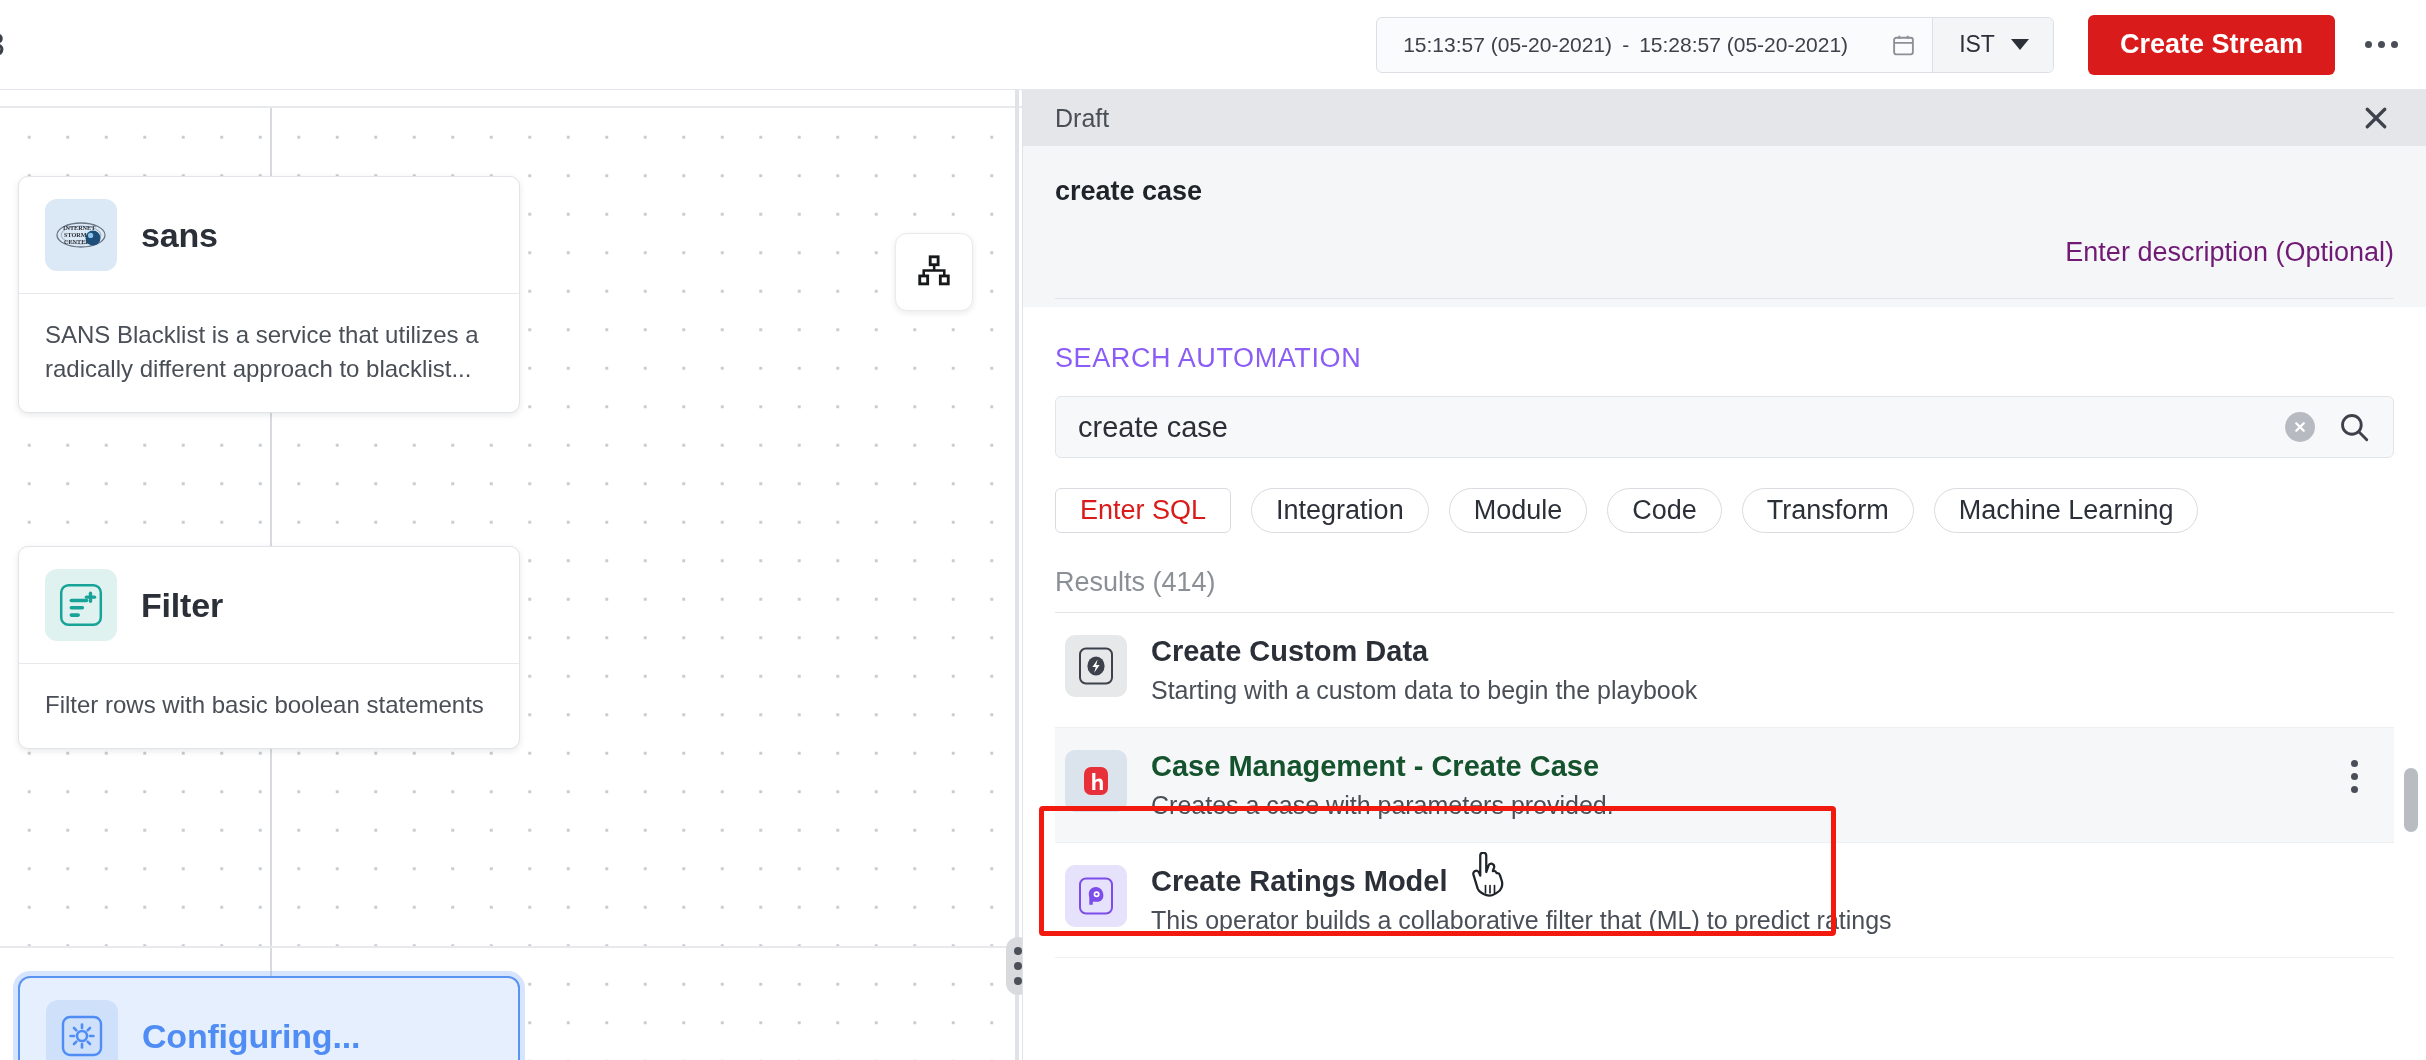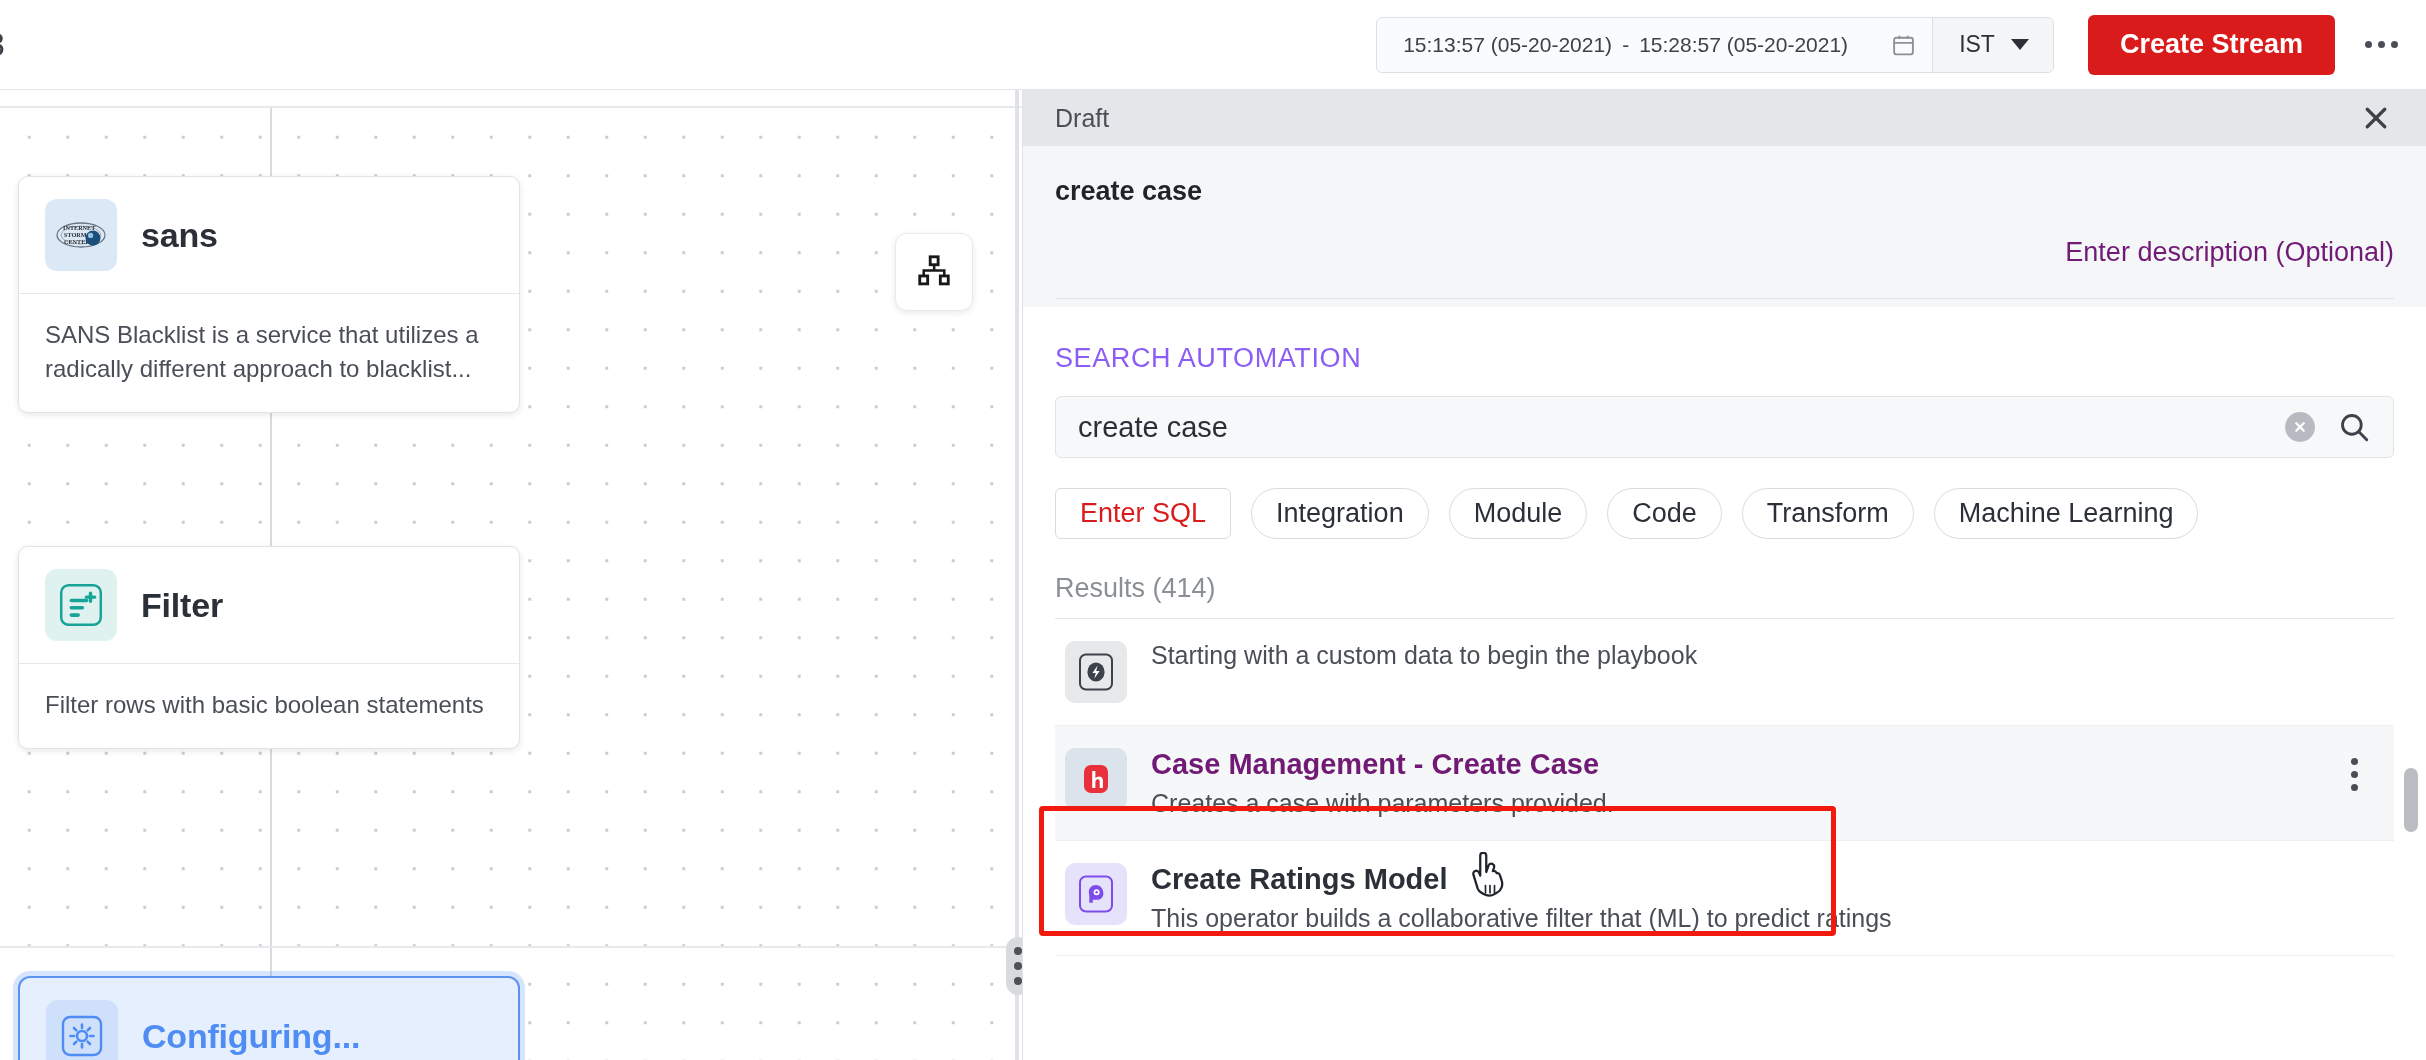--- a/index.html
+++ b/index.html
@@ -181,21 +181,21 @@
   }
   .clear-circle {
     width: 30px; height: 30px; border-radius: 50%; background: #b7bbc1;
     display: flex; align-items: center; justify-content: center; cursor: pointer;
     flex: 0 0 auto;
   }
   .search-mag { width: 34px; height: 34px; margin-left: 12px; cursor: pointer; flex:0 0 auto; }
 
   .chips { display: flex; gap: 20px; margin-top: 30px; }
   .chip {
-    height: 51px; padding: 0 24px; border: 1px solid #d8dbdf; border-radius: 26px;
+    height: 45px; padding: 0 24px; border: 1px solid #d8dbdf; border-radius: 26px;
     background: #fff; display: flex; align-items: center; justify-content: center;
     font-size: 27px; color: #2b3038; cursor: pointer; white-space: nowrap;
   }
   .chip.active { color: #da1b1b; border-radius: 6px; border-color: #d8dbdf; }
 
   .results-label {
     margin-top: 34px; font-size: 27px; color: #8b9097;
     padding-bottom: 14px; border-bottom: 1px solid #e2e5e8;
   }
 
@@ -208,21 +208,21 @@
   .result-row.selected { background: #f6f7f8; }
   .result-icon {
     width: 62px; height: 62px; border-radius: 10px; flex: 0 0 auto;
     display: flex; align-items: center; justify-content: center;
   }
   .ri-gray { background: #e6e8ea; }
   .ri-blue { background: #dbe4ec; }
   .ri-purple { background: #e7e2fb; }
   .result-text { flex: 1; }
   .result-title { font-size: 29px; font-weight: bold; color: #2b3038; margin-bottom: 8px; }
-  .result-title.red { color: #701a75; }
+  .result-title.red { color: #14532d; }
   .result-desc { font-size: 25px; color: #4a4f57; }
   .kebab {
     width: 40px; display: flex; flex-direction: column; align-items: center;
     justify-content: center; gap: 6px; padding-top: 10px; cursor: pointer; flex:0 0 auto;
   }
   .kebab i { width: 7px; height: 7px; border-radius: 50%; background: #4a4f57; display:block; }
 
   .highlight-box {
     position: absolute; left: 1039px; top: 806px; width: 797px; height: 130px;
     border: 5px solid #f21a0f; border-radius: 4px; pointer-events: none; z-index: 5;
@@ -408,20 +408,21 @@
 
         <div class="result-row">
           <div class="result-icon ri-gray">
             <svg width="40" height="40" viewBox="0 0 40 40">
               <rect x="4" y="2.5" width="32" height="35" rx="6" fill="none" stroke="#3c414a" stroke-width="2"></rect>
               <ellipse cx="20" cy="20" rx="8.6" ry="9.6" fill="#3c414a"></ellipse>
               <path d="M21.6 13.4 L16.4 21 h3.4 l-1.6 5.8 L23.6 19 h-3.4 z" fill="#ffffff"></path>
             </svg>
           </div>
           <div class="result-text">
+            <div class="result-title">Create Custom Data</div>
             <div class="result-desc">Starting with a custom data to begin the playbook</div>
           </div>
         </div>
 
         <div class="result-row selected">
           <div class="result-icon ri-blue">
             <svg width="40" height="40" viewBox="0 0 40 40">
               <rect x="8" y="6" width="24" height="28" rx="7" fill="#e8303a"></rect>
               <path d="M16.2 12 h3.2 v7.2 c0.9 -1.1 2.2 -1.8 3.6 -1.8 c2.4 0 3.9 1.6 3.9 4.1 V29 h-3.2 v-6.6 c0 -1.3 -0.7 -2.1 -1.9 -2.1 c-1.3 0 -2.4 1 -2.4 2.6 V29 h-3.2 z" fill="#ffffff"></path>
             </svg>

